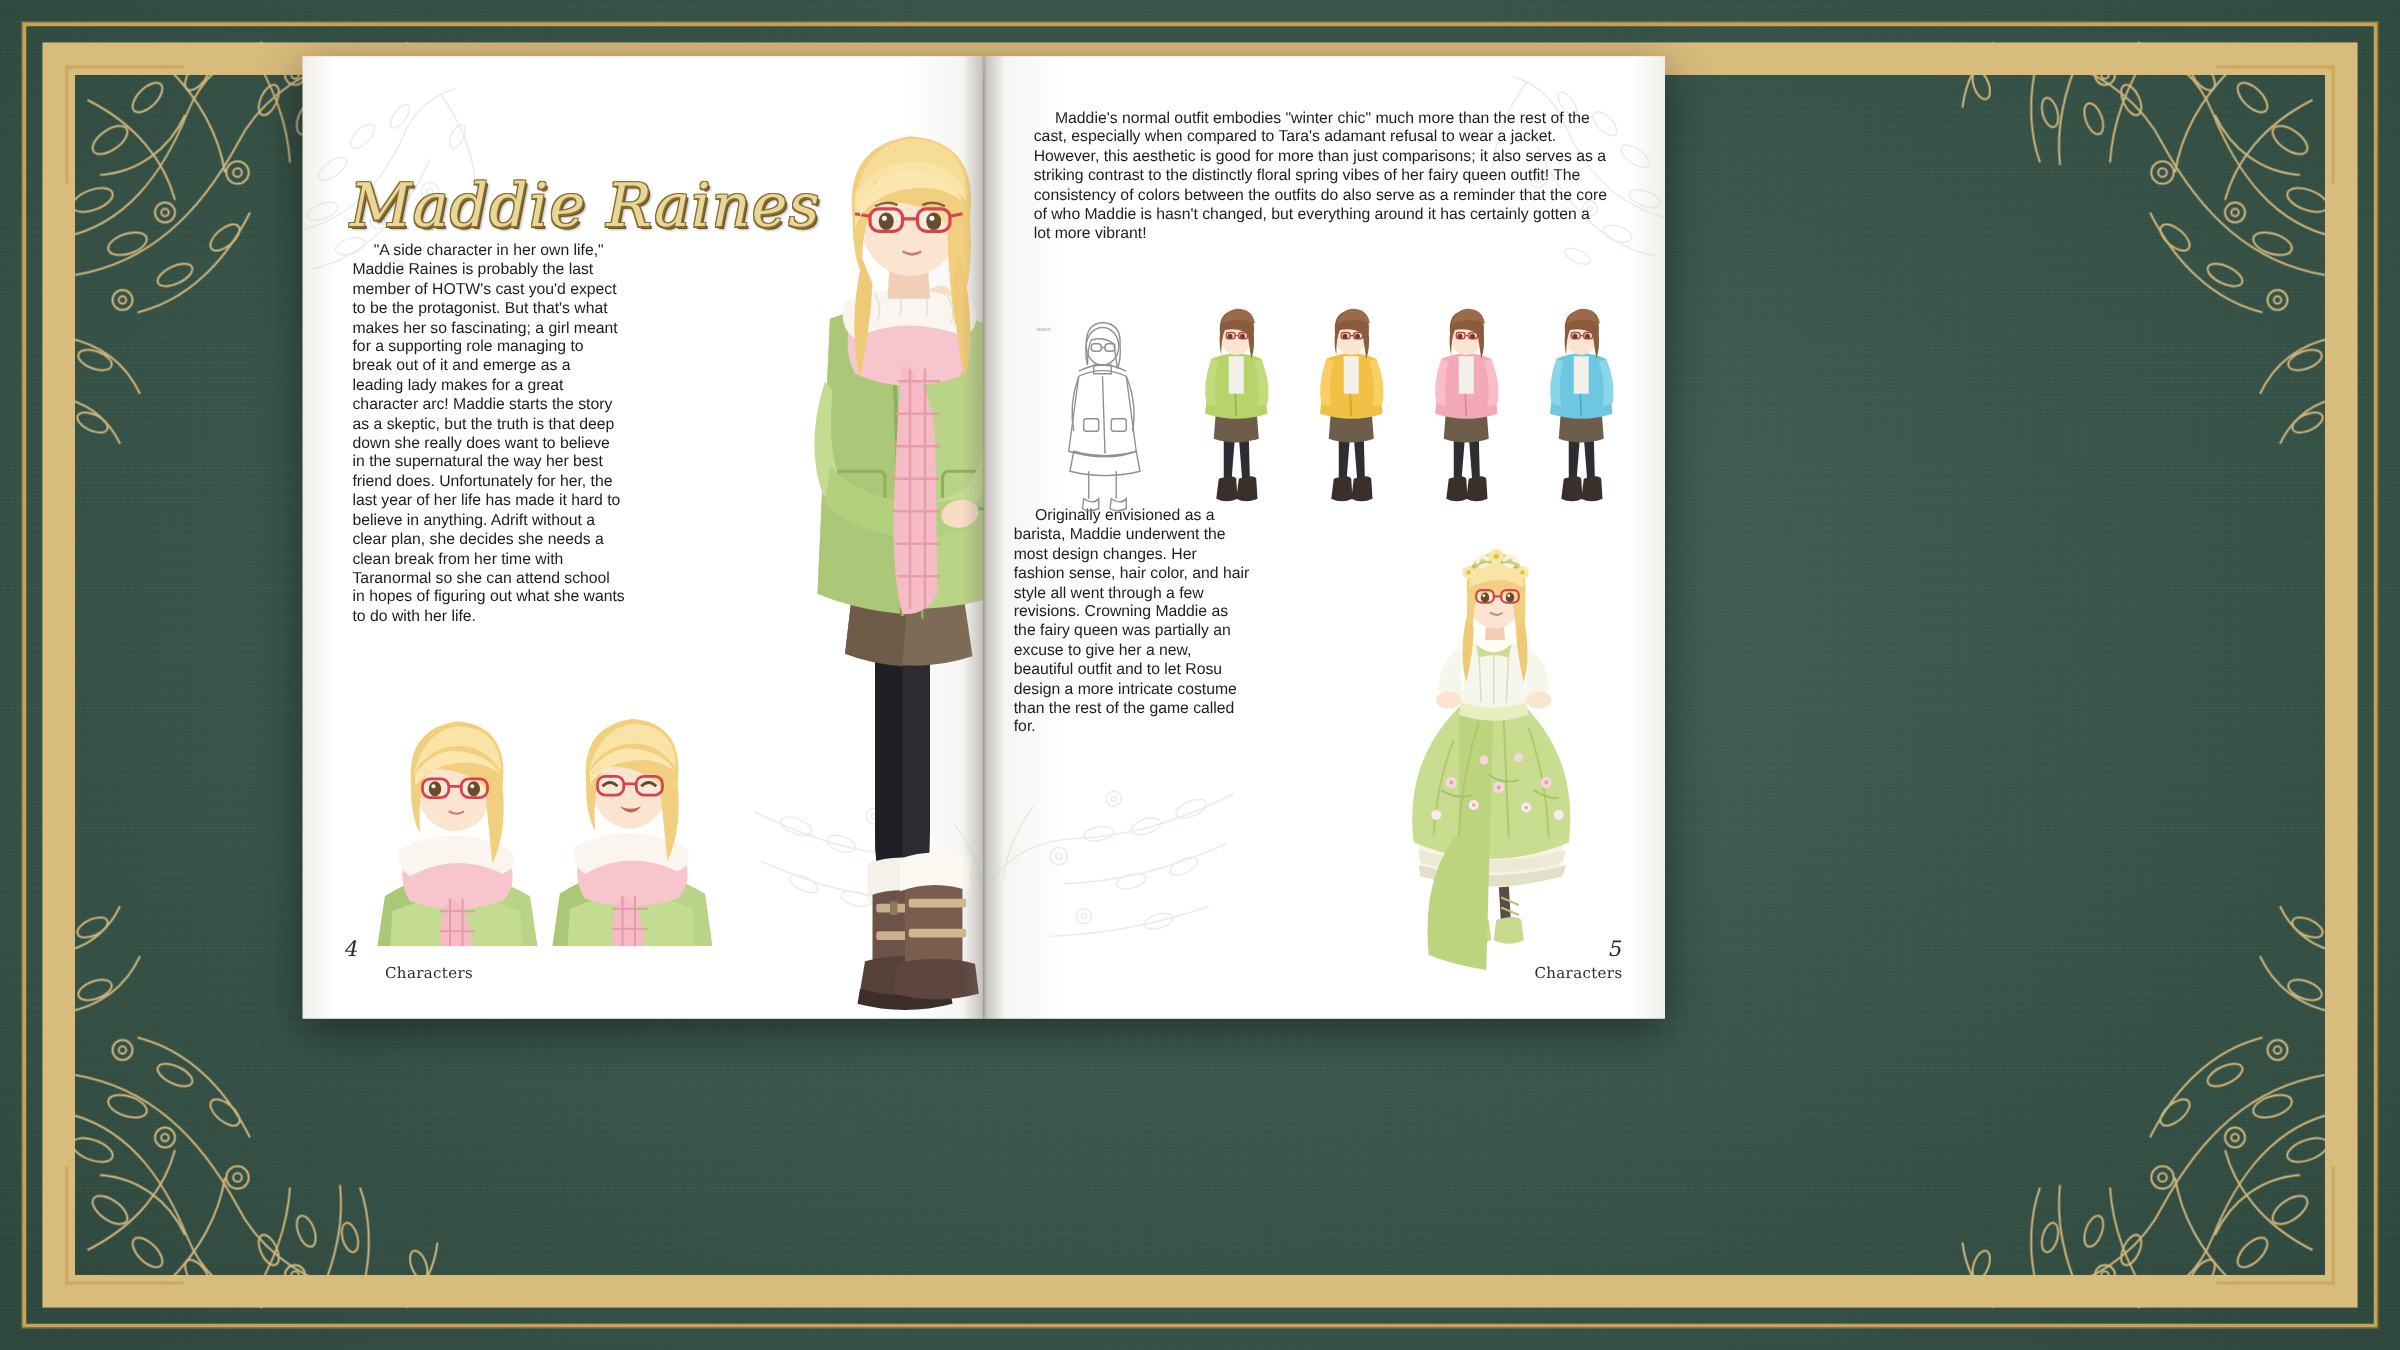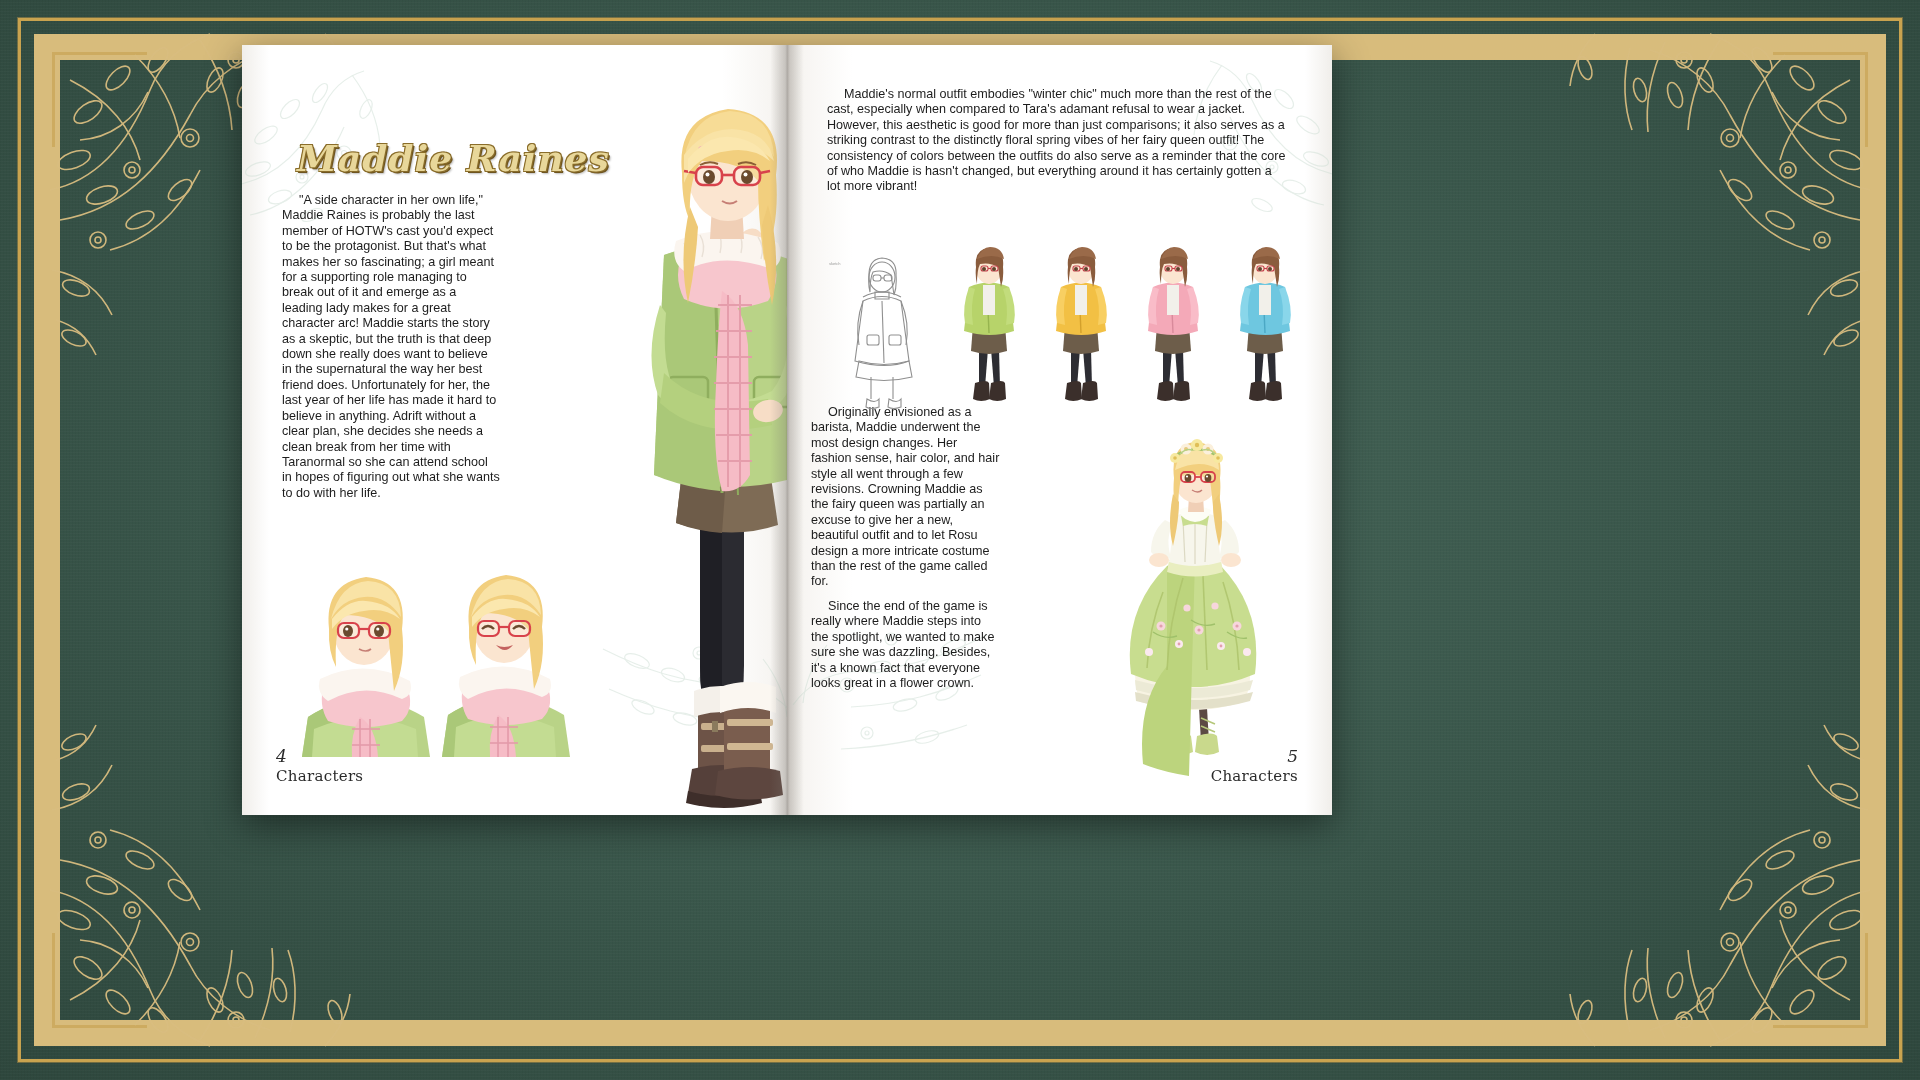--- a/index.html
+++ b/index.html
@@ -120,25 +120,25 @@
   
   .page-floral {
     position: absolute;
     opacity: 0.45;
     pointer-events: none;
   }
 
   
   .title {
     position: absolute;
-    left: 55px;
+    left: 38px;
     top: 92px;
     font-family: "DejaVu Serif", serif;
-    font-size: 36px;
-    font-weight: bold;
+    font-size: 48px;
+    font-weight: normal;
     font-style: italic;
     letter-spacing: 1px;
     color: #e8d79a;
     text-shadow:
        1px 1px 0 #8a6d2a,
       -1px 1px 0 #8a6d2a,
        1px -1px 0 #8a6d2a,
       -1px -1px 0 #8a6d2a,
        2px 2px 0 #6e5520,
        3px 3px 2px rgba(0,0,0,0.25);
@@ -166,21 +166,21 @@
 
   
   .folio {
     position: absolute;
     bottom: 30px;
     font-family: "DejaVu Serif", serif;
     color: #2a2a2a;
     z-index: 12;
   }
   .folio .num { font-size: 17px; font-style: italic; }
-  .folio .lbl { font-size: 15px; letter-spacing: .3px; margin-top: 1px; }
+  .folio .lbl { font-size: 12px; letter-spacing: .3px; margin-top: 1px; margin-left: 32px; }
   .folio.left { left: 34px; }
   .folio.right { right: 34px; text-align: right; }
 
   
   .art { position: absolute; z-index: 20; }
   .main-art { left: 330px; top: 10px; width: 330px; height: 760px; }
   .bust-a { left: 48px; top: 512px; width: 150px; height: 200px; }
   .bust-b { left: 188px; top: 512px; width: 150px; height: 200px; }
   .sketch { left: 40px; top: 208px; width: 110px; height: 160px; }
   .mini-row { position: absolute; left: 158px; top: 200px; width: 360px; height: 175px; z-index: 20; display: flex; gap: 8px; }
@@ -724,21 +724,20 @@
             <rect x="46" y="21" width="7" height="5" rx="2" fill="none" stroke="#c4404a" stroke-width="1.1"></rect>
             <path d="M43 23.5 L46 23.5" stroke="#c4404a" stroke-width="1.1"></path>
             <circle cx="39" cy="24" r="2" fill="#5f432c"></circle>
             <circle cx="49" cy="24" r="2" fill="#5f432c"></circle>
           </g>
         </svg>
       </div>
 
       <div class="col-text right-mid">
         <p>Originally envisioned as a barista, Maddie underwent the most design changes. Her fashion sense, hair color, and hair style all went through a few revisions. Crowning Maddie as the fairy queen was partially an excuse to give her a new, beautiful outfit and to let Rosu design a more intricate costume than the rest of the game called for.</p>
-        <p>Since the end of the game is really where Maddie steps into the spotlight, we wanted to make sure she was dazzling. Besides, it's a known fact that everyone looks great in a flower crown.</p>
       </div>
 
       <svg class="art fairy" viewBox="0 0 210 350">
         <g>
 
           <path d="M92 278 L92 312 L100 312 L102 278 Z" fill="#5c4a44"></path>
           <path d="M112 278 L114 312 L122 312 L120 278 Z" fill="#5c4a44"></path>
 
           <path d="M84 306 q16 -5 20 0 l2 16 q-12 6 -24 0 z" fill="#c9d98c"></path>
           <path d="M110 306 q16 -5 20 0 l2 16 q-12 6 -24 0 z" fill="#c9d98c"></path>

